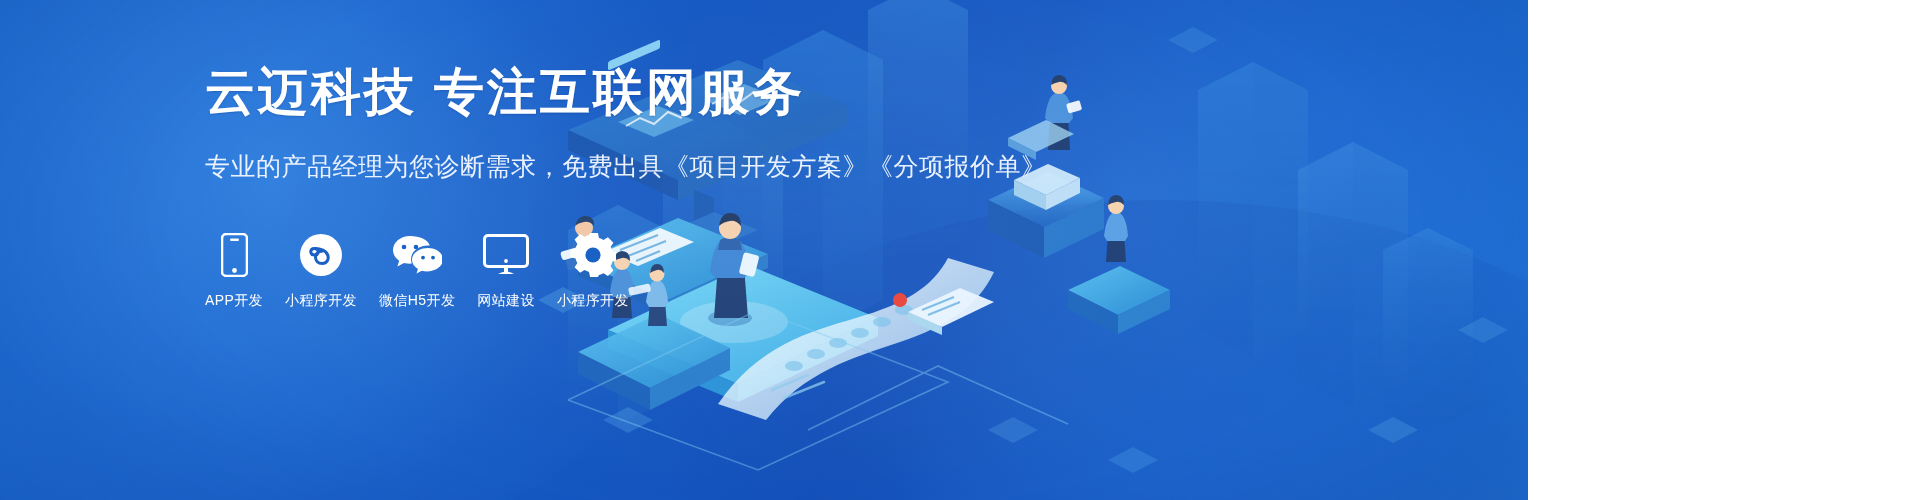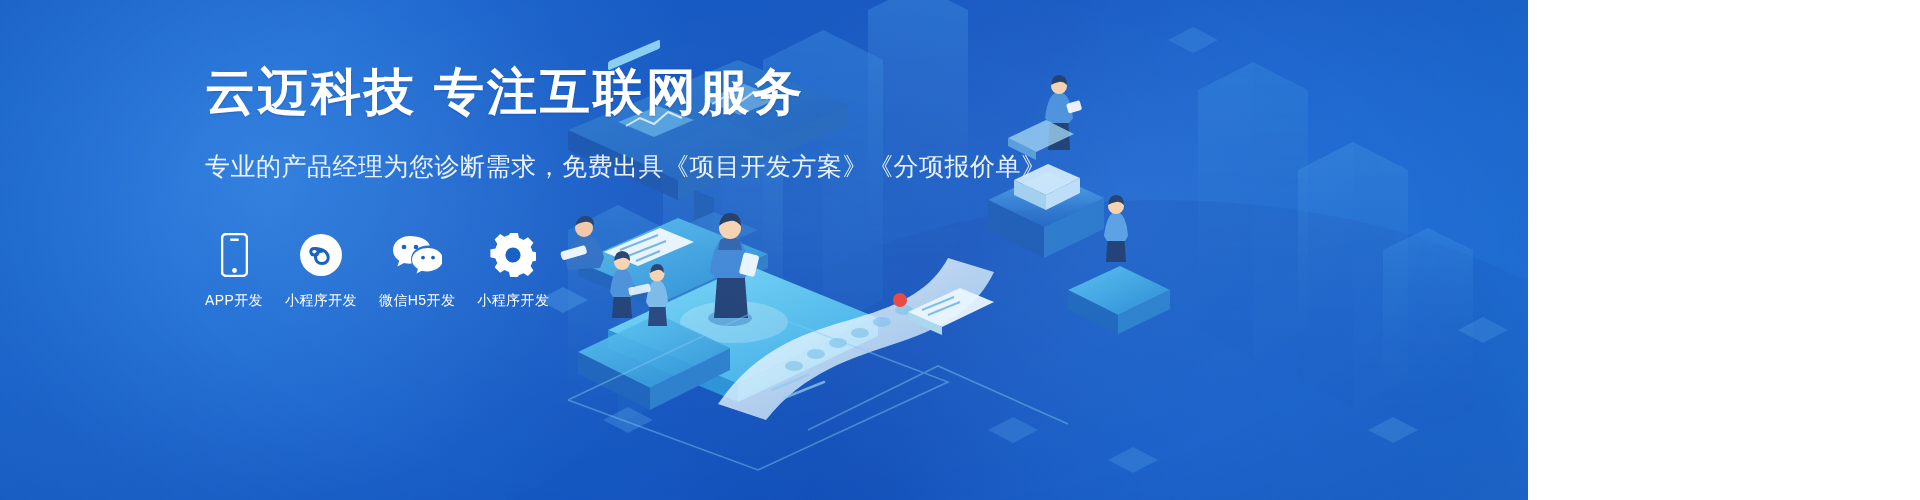--- a/index.html
+++ b/index.html
@@ -357,20 +357,31 @@
           <circle cx="12" cy="14" r="2.3" fill="#1a61c6"></circle>
           <circle cx="24" cy="14" r="2.3" fill="#1a61c6"></circle>
           <path d="M36 15 C27.2 15 20 20.3 20 26.8 c0 3.7 2.3 7 5.9 9.1 l-1.4 4.6 l5.3 -2.8 c1.7 .4 3.5 .7 5.2 .7 c8.8 0 16 -5.3 16 -11.6 C51 20.3 44.8 15 36 15 Z" fill="#ffffff"></path>
           <circle cx="31" cy="24.6" r="1.9" fill="#1a61c6"></circle>
           <circle cx="41" cy="24.6" r="1.9" fill="#1a61c6"></circle>
         </svg>
       </span>
       <span class="lab">微信H5开发</span>
     </div>
 
+    <div class="service">
+      <span class="ico">
+        <svg width="46" height="42" viewBox="0 0 46 42" xmlns="http://www.w3.org/2000/svg">
+          <rect x="1.5" y="1.5" width="43" height="31" rx="3.5" fill="none" stroke="#ffffff" stroke-width="3"></rect>
+          <circle cx="23" cy="27" r="1.9" fill="#ffffff"></circle>
+          <path d="M15 40 q8 -5 16 0 z" fill="#ffffff"></path>
+          <rect x="21" y="32" width="4" height="6" fill="#ffffff"></rect>
+        </svg>
+      </span>
+      <span class="lab">网站建设</span>
+    </div>
 
     <div class="service">
       <span class="ico">
         <svg width="46" height="46" viewBox="0 0 46 46" xmlns="http://www.w3.org/2000/svg">
           <path d="M19.1 1 h7.8 l1.1 5.1 a16.6 16.6 0 0 1 4.5 1.9 l4.4 -2.8 l5.5 5.5 l-2.8 4.4 a16.6 16.6 0 0 1 1.9 4.5 l5.1 1.1 v7.8 l-5.1 1.1 a16.6 16.6 0 0 1 -1.9 4.5 l2.8 4.4 l-5.5 5.5 l-4.4 -2.8 a16.6 16.6 0 0 1 -4.5 1.9 L26.9 45 h-7.8 l-1.1 -5.1 a16.6 16.6 0 0 1 -4.5 -1.9 l-4.4 2.8 l-5.5 -5.5 l2.8 -4.4 a16.6 16.6 0 0 1 -1.9 -4.5 L-0.6 25.3 v-7.8 l5.1 -1.1 a16.6 16.6 0 0 1 1.9 -4.5 L3.6 7.5 l5.5 -5.5 l4.4 2.8 a16.6 16.6 0 0 1 4.5 -1.9 z" fill="#ffffff" transform="translate(1,0)"></path>
           <circle cx="23" cy="23" r="7.6" fill="#1a61c6"></circle>
         </svg>
       </span>
       <span class="lab">小程序开发</span>
     </div>

